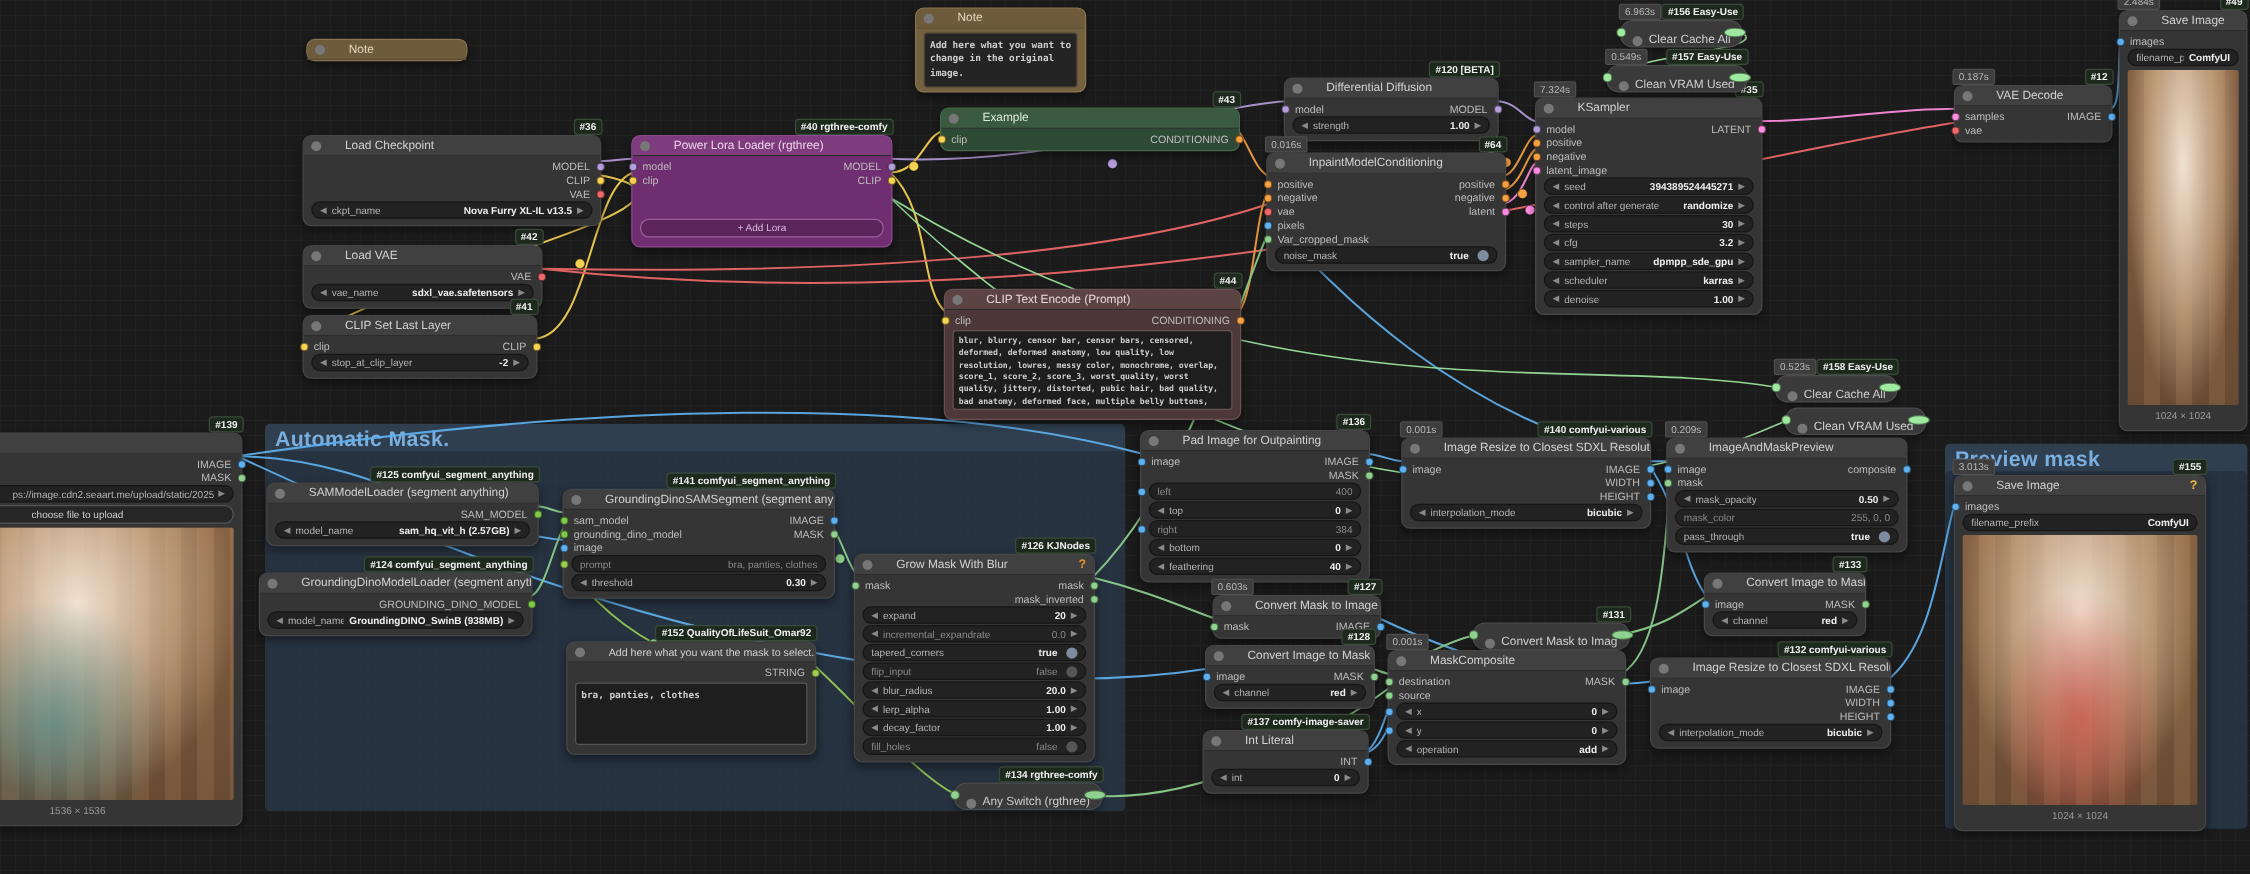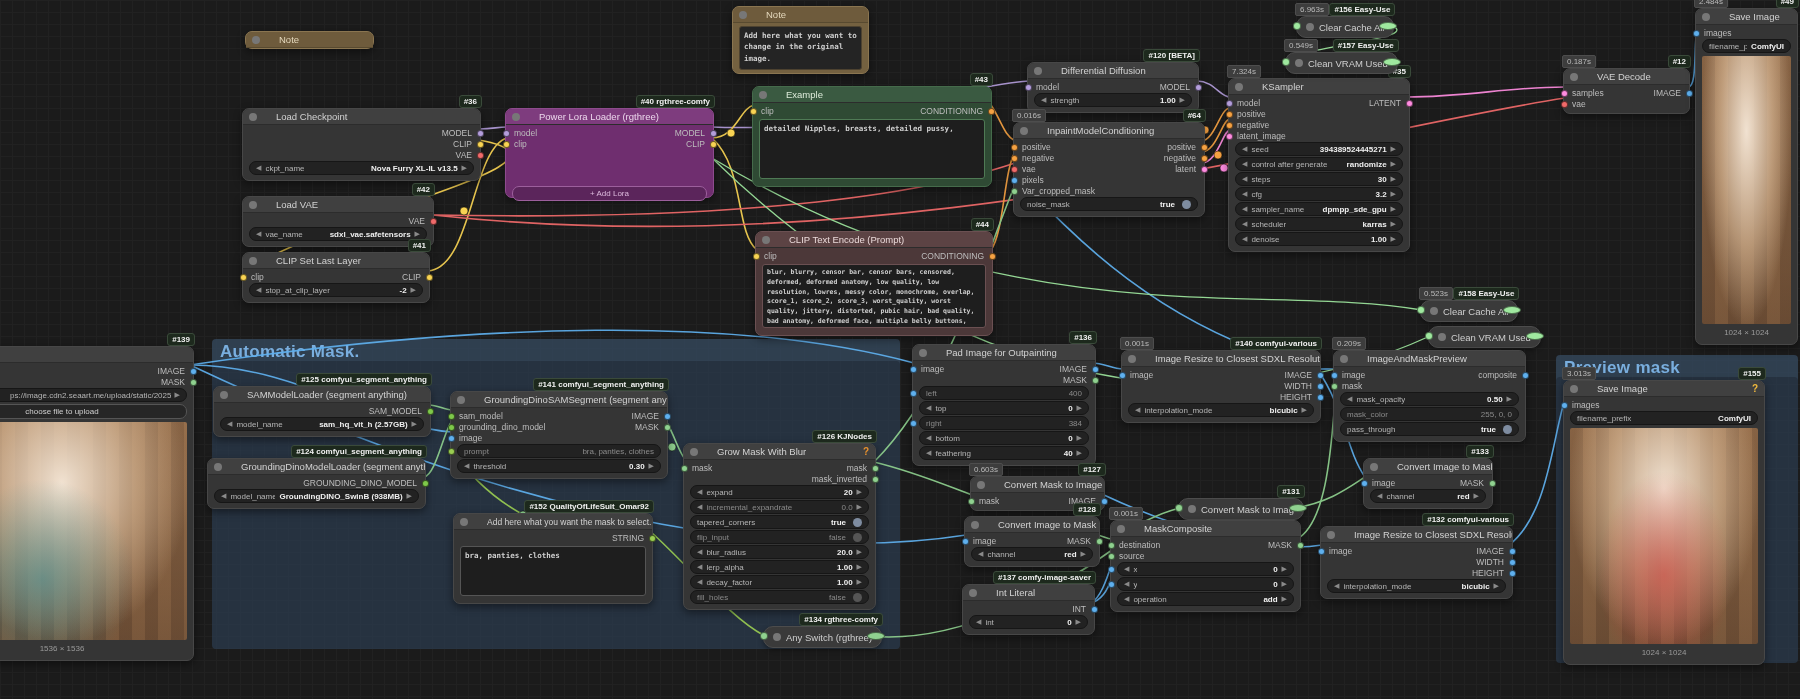--- a/index.html
+++ b/index.html
@@ -35,21 +35,21 @@
   .tg.off{background:#555}
   .btnw{height:13px;margin:2px 6px;background:#262626;border:1px solid #555;border-radius:7px;display:flex;
     align-items:center;justify-content:center;font-size:8px;color:#cfcfcf}
   .ta{margin:3px 6px;background:#1e1e1e;border:1px solid #555;border-radius:3px;padding:3px 4px;
     font:bold 7.5px "DejaVu Sans Mono",monospace;color:#cfcfcf;white-space:pre-wrap;overflow:hidden;line-height:1.5}
   .badge{position:absolute;top:-14px;right:-2px;z-index:5;background:#1d291d;border:1px solid #3a4a3a;color:#f0f0f0;
     font-size:8px;font-weight:bold;padding:1px 4px;border-radius:3px;white-space:nowrap}
   .timer{position:absolute;top:-14px;left:-2px;z-index:5;background:#3d3d3d;border:1px solid #4d4d4d;color:#b9b9b9;
     font-size:8px;padding:1px 4px;border-radius:2px;white-space:nowrap}
   .pill{position:absolute;z-index:3;height:20px;background:#3a3a3a;border:1px solid#4c4c4c;border-radius:10px;
-    display:flex;align-items:center;gap:5px;padding:0 9px;font-size:9.5px;color:#cfcfcf;box-shadow:0 2px 5px rgba(0,0,0,.4);white-space:nowrap}
+    display:flex;align-items:flex-end;gap:5px;padding:0 9px;font-size:9.5px;color:#cfcfcf;box-shadow:0 2px 5px rgba(0,0,0,.4);white-space:nowrap}
   .pd{position:absolute;width:8px;height:8px;border-radius:50%;background:#9fe89f;border:1px solid rgba(0,0,0,.5);top:5px;box-sizing:border-box}
   .pd.l{left:-4px}.pd.r{right:-4px}
   .help{margin-left:auto;color:#f0b93d;font-weight:bold;font-size:10px}
   .imgwrap{margin:3px 6px;border-radius:2px;overflow:hidden;position:relative;
     background:radial-gradient(ellipse at 50% 28%,rgba(246,232,216,.95),rgba(214,182,148,.65) 42%,rgba(0,0,0,0) 72%),
     repeating-linear-gradient(90deg,rgba(92,62,40,.45) 0 13px,rgba(128,90,58,.45) 13px 26px),
     linear-gradient(180deg,#a9805a,#73553c)}
   .imgwrap.teal::after{content:"";position:absolute;inset:0;background:radial-gradient(ellipse at 42% 72%,rgba(52,140,150,.55),transparent 45%)}
   .imgwrap.red::after{content:"";position:absolute;inset:0;background:radial-gradient(ellipse at 50% 68%,rgba(210,58,58,.55),transparent 50%)}
   .szlab{text-align:center;font-size:8px;color:#9a9a9a;padding:1px 13px 3px}
@@ -233,38 +233,37 @@
           <span>model</span>
           <span class="rl">MODEL</span>
           <span class="o p-model"></span>
         </div>
       <div class="r">
           <span class="i p-clip"></span>
           <span>clip</span>
           <span class="rl">CLIP</span>
           <span class="o p-clip"></span>
         </div>
-      <div class="btnw" style="margin-top:37px">+ Add Lora</div>
+      <div class="btnw" style="margin-top:26px">+ Add Lora</div>
     </div>
   </div>
 
   <div class="node green" style="left:752px;top:86px;width:238px">
     <div class="badge">#43</div>
     <div class="ntitle">
         <span class="tdot"></span>
         <span>Example</span>
       </div>
     <div class="body">
       <div class="r">
           <span class="i p-clip"></span>
           <span>clip</span>
           <span class="rl">CONDITIONING</span>
           <span class="o p-cond"></span>
         </div>
-      <div class="ta" style="height:52px">detailed Nipples, breasts, detailed pussy,</div>
     </div>
   </div>
 
   <div class="node maroon" style="left:755px;top:231px;width:236px">
     <div class="badge">#44</div>
     <div class="ntitle">
         <span class="tdot"></span>
         <span>CLIP Text Encode (Prompt)</span>
       </div>
     <div class="body">

